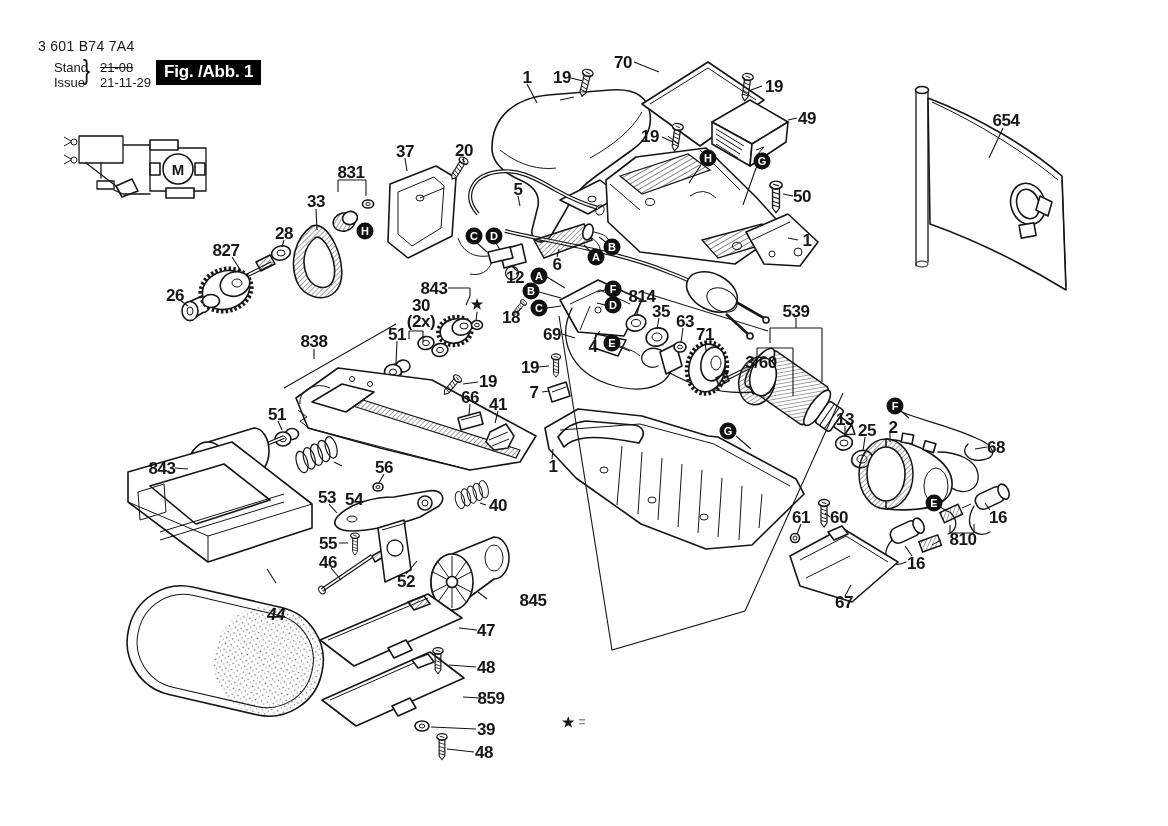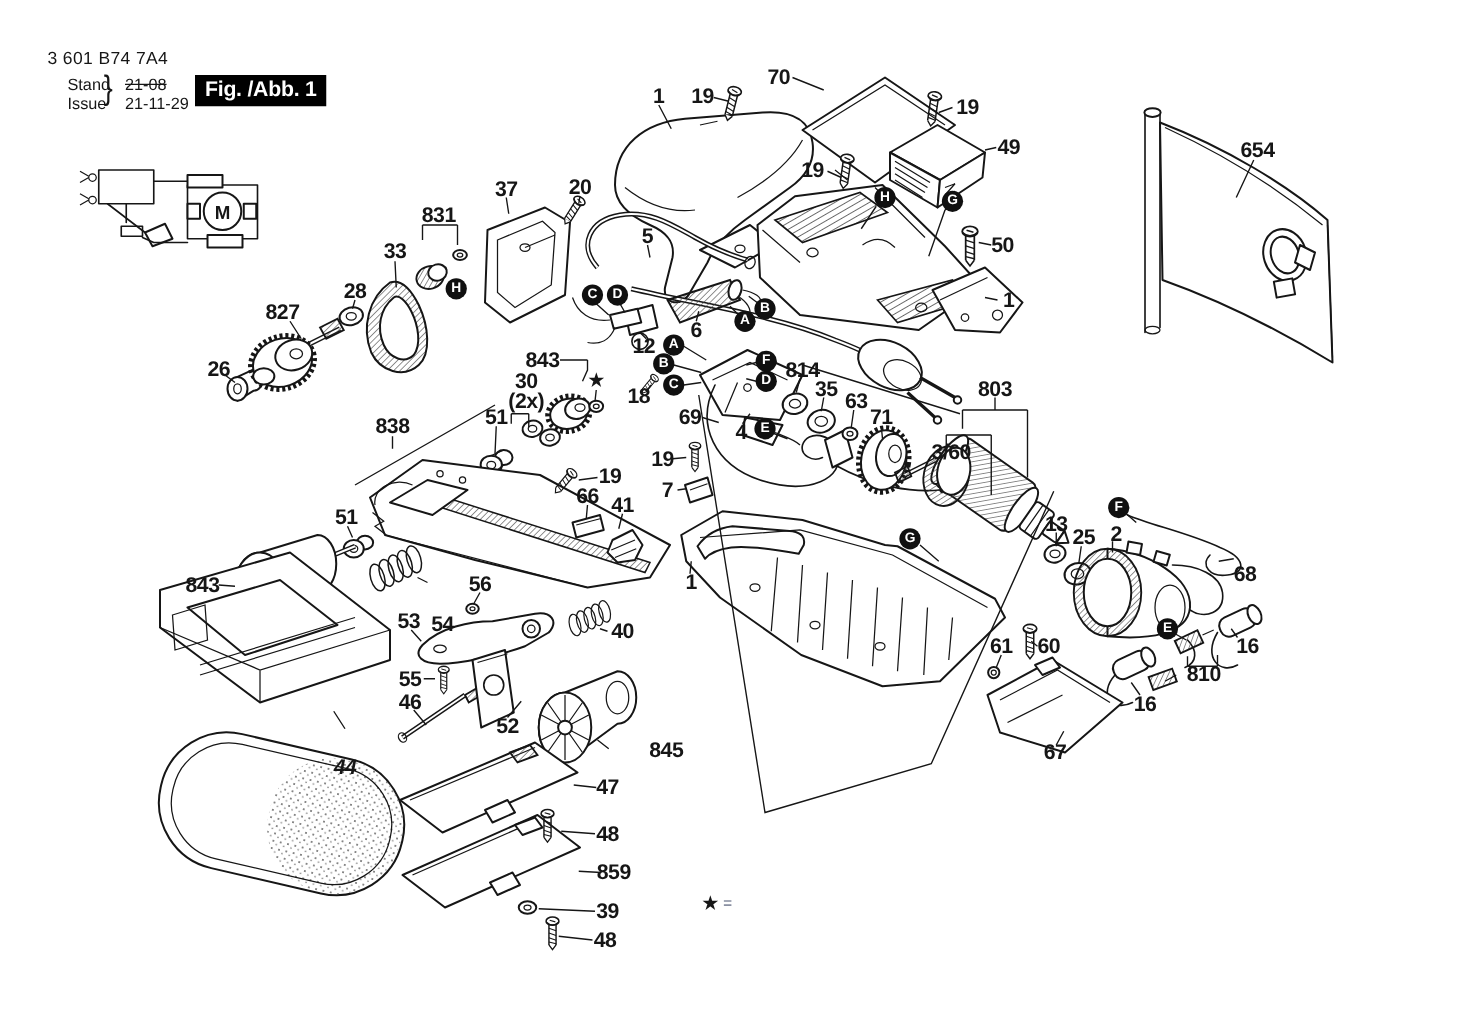--- a/index.html
+++ b/index.html
@@ -484,33 +484,33 @@
 <span class="callout" style="left:434px;top:288px;">843</span>
 <span class="callout" style="left:421px;top:305px;">30</span>
 <span class="callout" style="left:421px;top:321px;">(2x)</span>
 <span class="callout" style="left:397px;top:334px;">51</span>
 <span class="callout" style="left:314px;top:341px;">838</span>
 <span class="callout" style="left:277px;top:414px;">51</span>
 <span class="callout" style="left:642px;top:296px;">814</span>
 <span class="callout" style="left:661px;top:311px;">35</span>
 <span class="callout" style="left:685px;top:321px;">63</span>
 <span class="callout" style="left:705px;top:334px;">71</span>
-<span class="callout" style="left:796px;top:311px;">803</span>
+<span class="callout" style="left:796px;top:311px;">539</span>
 <span class="callout" style="left:761px;top:362px;">3/60</span>
 <span class="callout" style="left:552px;top:334px;">69</span>
 <span class="callout" style="left:593px;top:346px;">4</span>
 <span class="callout" style="left:530px;top:367px;">19</span>
 <span class="callout" style="left:534px;top:392px;">7</span>
 <span class="callout" style="left:488px;top:381px;">19</span>
 <span class="callout" style="left:470px;top:397px;">66</span>
 <span class="callout" style="left:498px;top:404px;">41</span>
 <span class="callout" style="left:845px;top:419px;">13</span>
 <span class="callout" style="left:867px;top:430px;">25</span>
 <span class="callout" style="left:893px;top:427px;">2</span>
-<span class="callout" style="left:996px;top:459px;">68</span>
+<span class="callout" style="left:996px;top:447px;">68</span>
 <span class="callout" style="left:998px;top:517px;">16</span>
 <span class="callout" style="left:963px;top:539px;">810</span>
 <span class="callout" style="left:916px;top:563px;">16</span>
 <span class="callout" style="left:801px;top:517px;">61</span>
 <span class="callout" style="left:839px;top:517px;">60</span>
 <span class="callout" style="left:844px;top:602px;">67</span>
 <span class="callout" style="left:553px;top:466px;">1</span>
 <span class="callout" style="left:162px;top:468px;">843</span>
 <span class="callout" style="left:354px;top:467px;margin-top:32px;">54</span>
 <span class="callout" style="left:384px;top:467px;">56</span>

